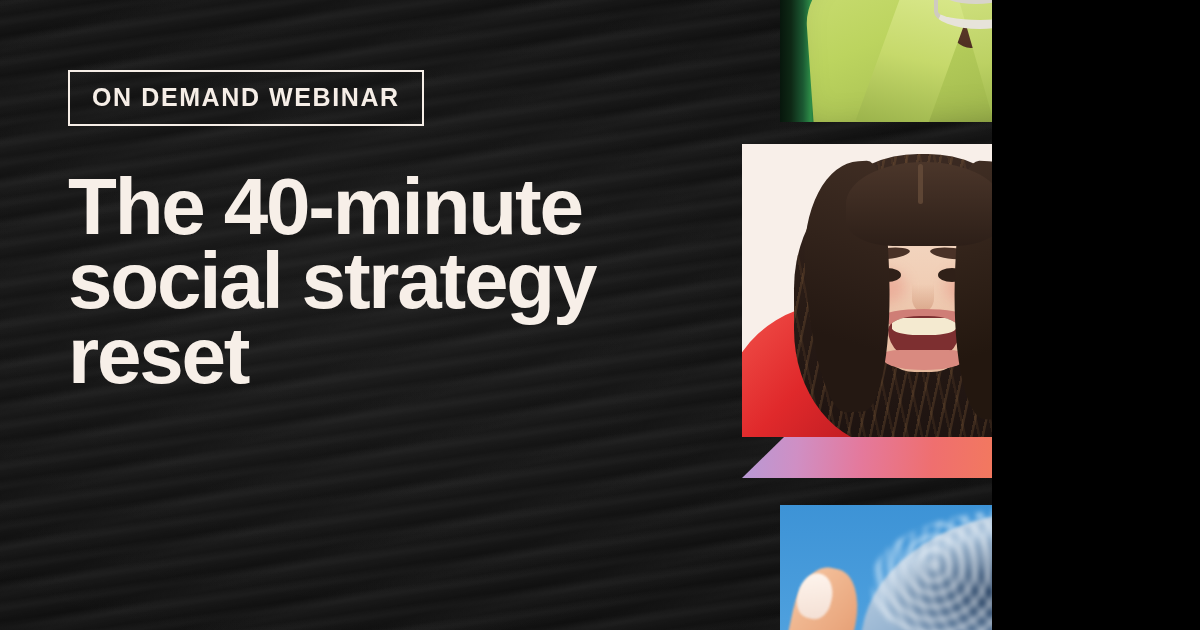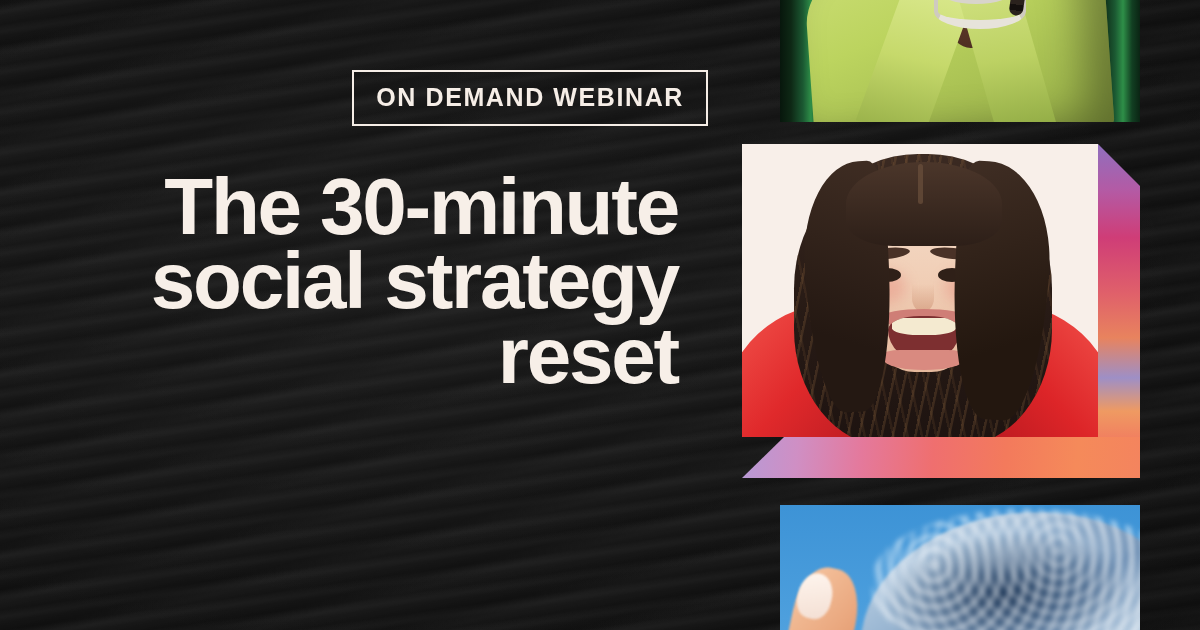--- a/index.html
+++ b/index.html
@@ -6,25 +6,24 @@
     margin: 0;
     padding: 0;
     background: #000;
   }
   body {
     font-family: "Liberation Sans", sans-serif;
   }
 
   .canvas {
     position: relative;
-    width: 1200px;
+    width: 992px;
     height: 630px;
     overflow: hidden;
     background: #d946ef;
-    text-align: right;
   }
 
   
   .bg-base {
     position: absolute;
     inset: 0;
     background: #161616;
   }
   .bg-waves {
     position: absolute;
@@ -532,16 +531,16 @@
       <div class="hat"></div>
       <div class="hat-fuzz"></div>
       <div class="finger"></div>
       <div class="nail"></div>
     </div>
 
   </div>
 
   <div class="left-col">
     <div class="badge">ON DEMAND WEBINAR</div>
-    <div class="headline">The 30-minute social strategy reset</div>
+    <div class="headline">The 40-minute social strategy reset</div>
   </div>
 
 </div>
 
 </body></html>

